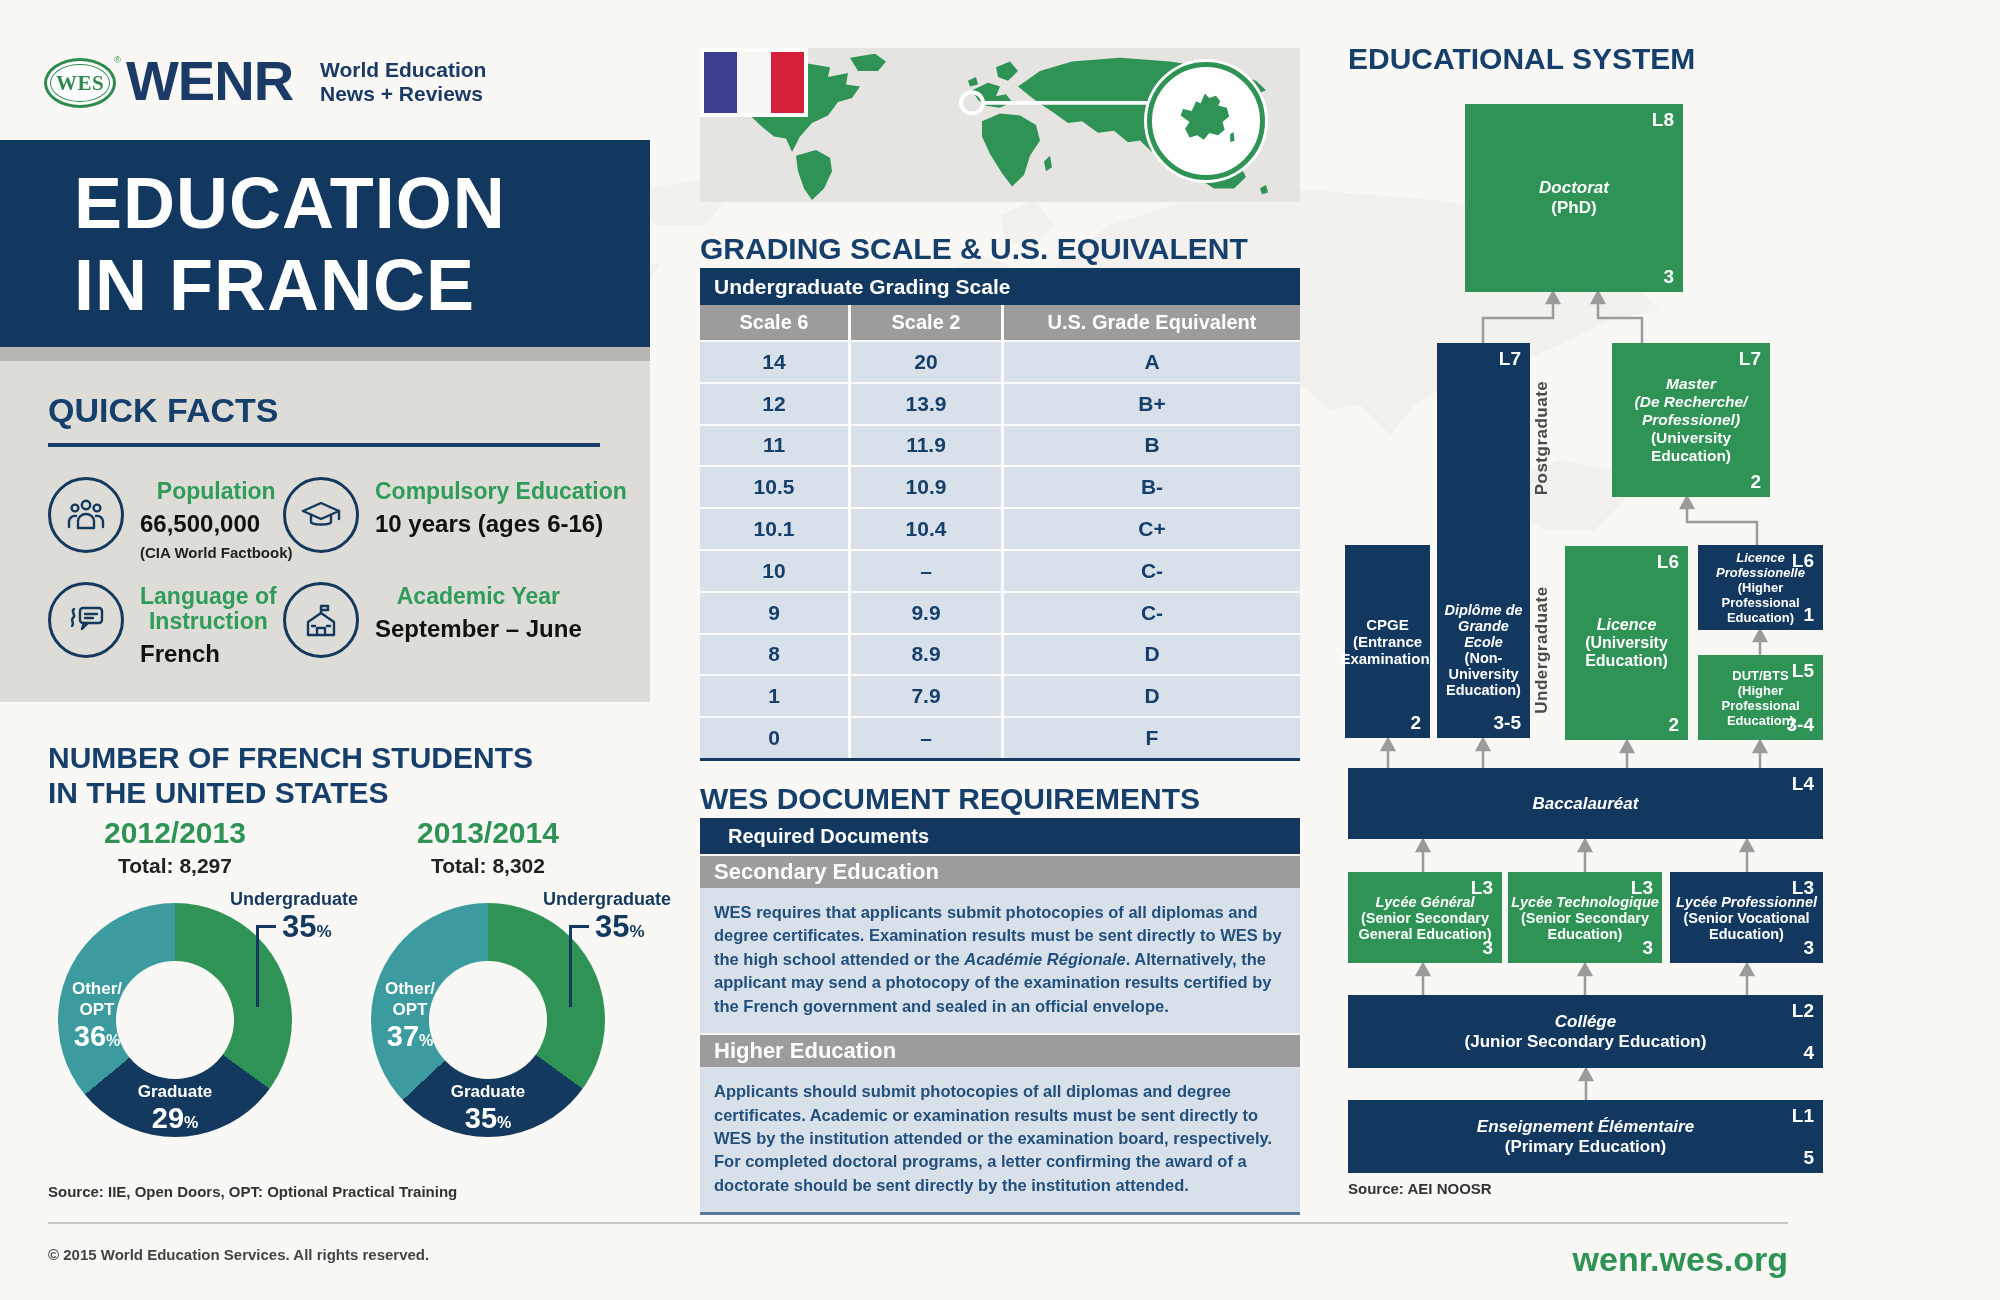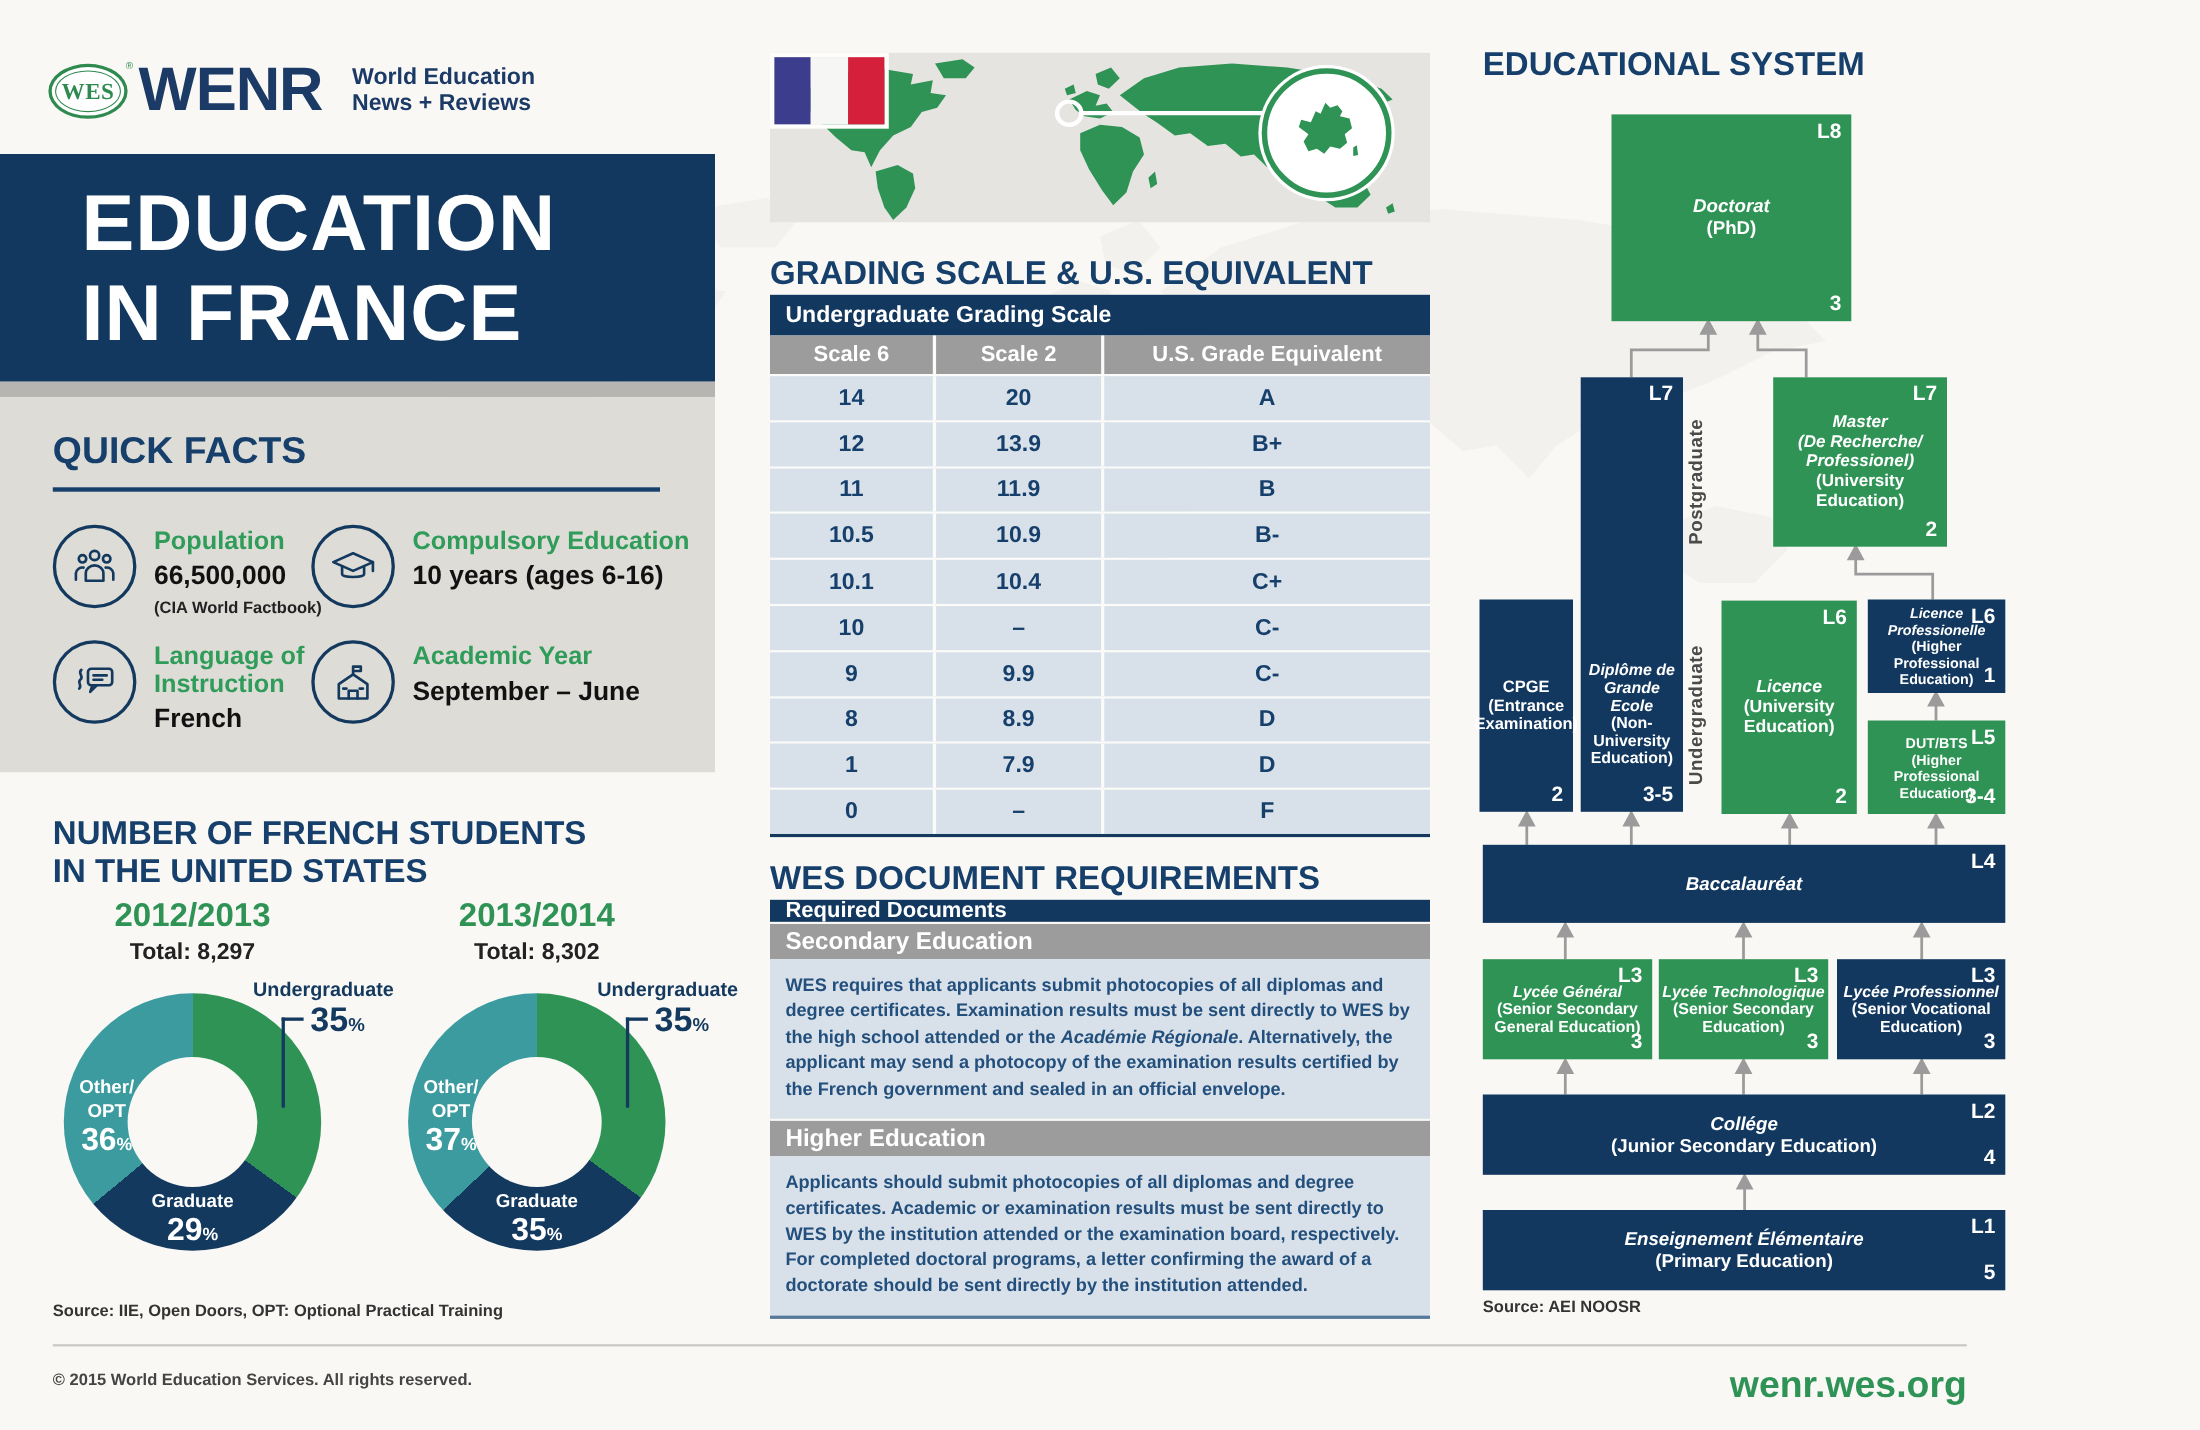--- a/index.html
+++ b/index.html
@@ -20,21 +20,21 @@
                  line-height:82px;letter-spacing:1px;white-space:pre-line;}
   .title-shadow{position:absolute;left:0;top:347px;width:650px;height:14px;background:#B6B5B2;}
   .qf-panel{position:absolute;left:0;top:361px;width:650px;height:341px;background:#DEDCD7;}
   .h-section{font-size:30px;font-weight:800;color:#16406B;}
   .qf-head{position:absolute;left:48px;top:30px;font-size:34px;font-weight:800;color:#16406B;}
   .qf-rule{position:absolute;left:48px;top:82px;width:552px;height:4px;background:#16406B;}
   .qf-item{position:absolute;display:flex;}
   .qf-icon{width:70px;height:70px;border:3px solid #14395E;border-radius:50%;background:transparent;
            display:flex;align-items:center;justify-content:center;flex:none;}
   .qf-text{margin-left:16px;padding-top:2px;}
-  .qf-label{font-size:23px;font-weight:700;color:#2F9C59;line-height:25px;white-space:pre-line;}
+  .qf-label{font-size:23px;font-weight:700;color:#2F9C59;line-height:25px;white-space:pre-line;text-align:center;}
   .qf-value{font-size:24px;font-weight:600;color:#111;margin-top:6px;}
   .qf-note{font-size:15px;font-weight:600;color:#222;margin-top:6px;}
   .students-head{position:absolute;left:48px;top:740px;font-size:30px;font-weight:800;color:#16406B;
                  line-height:35px;white-space:pre-line;}
   .donut-title{position:absolute;width:230px;text-align:center;font-size:30px;font-weight:800;color:#2E9355;}
   .donut-total{position:absolute;width:230px;text-align:center;font-size:21px;font-weight:600;color:#222;}
   .donut-wrap{position:absolute;width:234px;height:234px;}
   .donut{position:absolute;left:0;top:0;width:234px;height:234px;border-radius:50%;}
   .hole{position:absolute;left:58px;top:58px;width:118px;height:118px;border-radius:50%;background:#F9F8F5;}
   .lbl-under{position:absolute;left:172px;top:-14px;font-size:18px;font-weight:700;color:#14395E;white-space:nowrap;}
@@ -67,22 +67,22 @@
   .gt-cols div{background:#9C9C9C;color:#fff;font-size:20px;font-weight:600;display:flex;
                align-items:center;justify-content:center;}
   .gt-row{display:flex;height:39.8px;border-top:2px solid #FBFBF9;}
   .gt-row div{background:#D8E1EA;color:#16406B;font-size:21px;font-weight:700;display:flex;
               align-items:center;justify-content:center;}
   .c1{width:148px;border-right:3px solid #FBFBF9;} .c2{width:150px;border-right:3px solid #FBFBF9;}
   .c3{flex:1;}
   .gt-bottom{height:3px;background:#14395E;}
   .docs-head{position:absolute;left:700px;top:782px;}
   .docs{position:absolute;left:700px;top:818px;width:600px;}
-  .docs-bar{height:20px;background:#12385F;color:#fff;font-size:20px;font-weight:700;
-            display:flex;align-items:center;padding-left:14px;box-sizing:border-box;}
+  .docs-bar{height:36px;background:#12385F;color:#fff;font-size:20px;font-weight:700;
+            display:flex;align-items:center;padding-left:28px;box-sizing:border-box;}
   .docs-sub{height:32px;background:#9C9C9C;color:#fff;font-size:22px;font-weight:600;
             display:flex;align-items:center;padding-left:14px;box-sizing:border-box;margin-top:2px;}
   .docs-body{background:#D8E1EA;color:#234F7C;font-size:16.5px;font-weight:600;line-height:1.42;
              padding:13px 16px 15px 14px;}
   .docs-body em{font-style:italic;}
   .docs-bottom{height:3px;background:#56789A;}
   
   .edu-head{position:absolute;left:1348px;top:42px;}
   .edu-note{position:absolute;right:145px;top:100px;width:132px;text-align:right;font-size:19px;
             line-height:22px;color:#222;}

